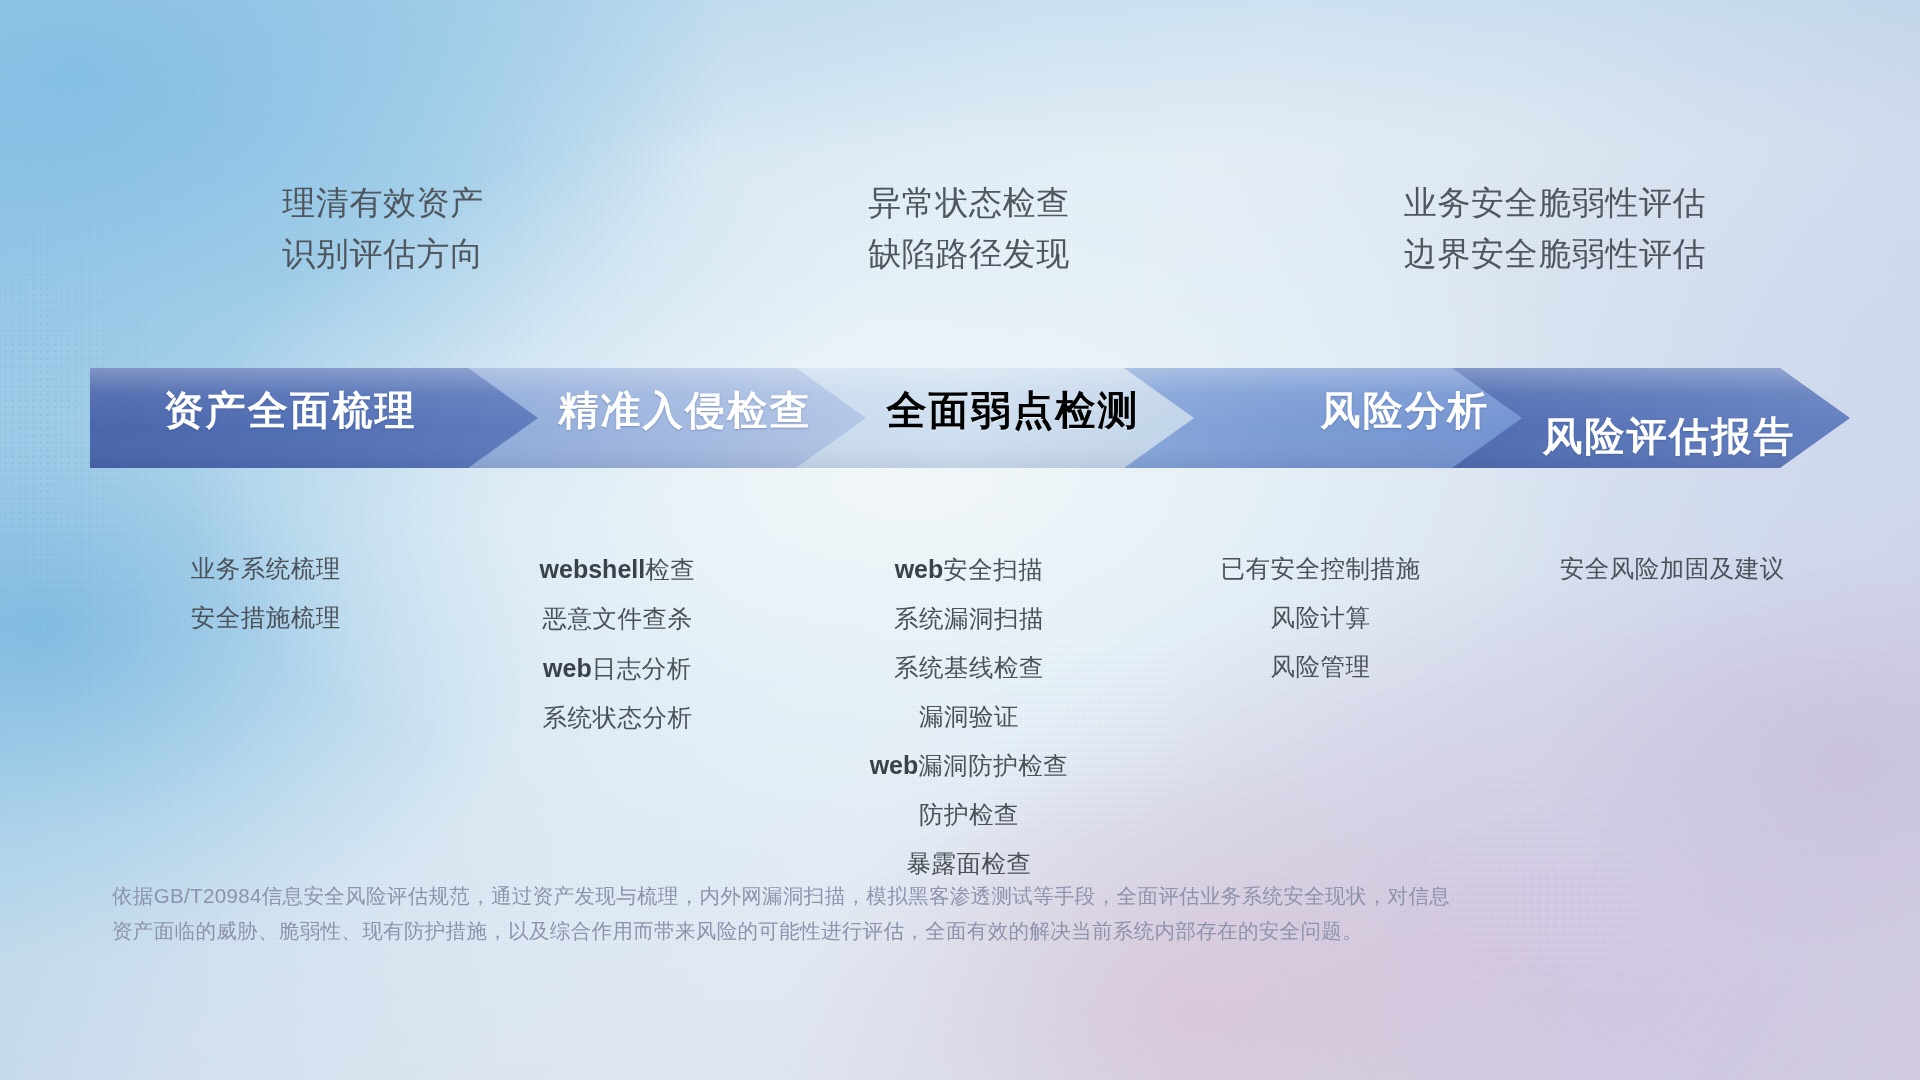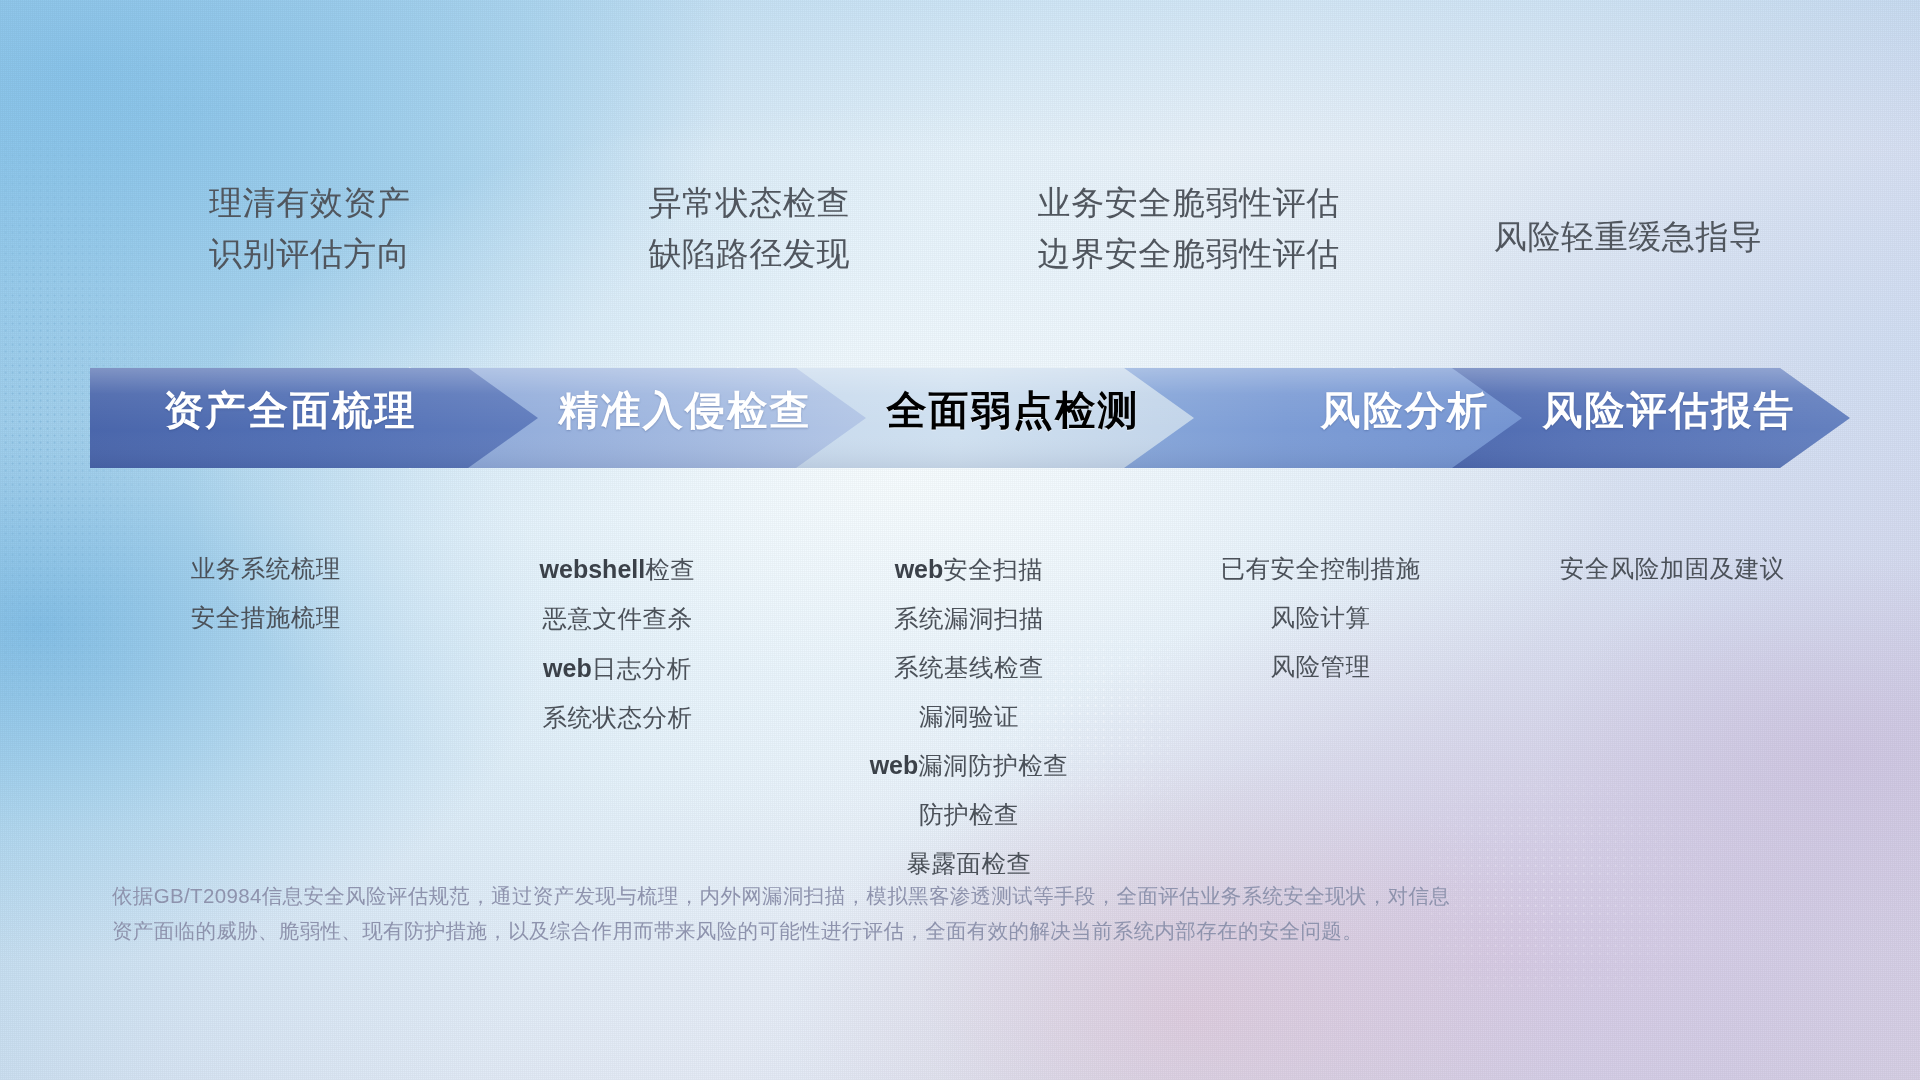--- a/index.html
+++ b/index.html
@@ -256,23 +256,20 @@
       <div class="col">
         <div class="top-label">异常状态检查</div>
         <div class="top-label">缺陷路径发现</div>
       </div>
 
       <div class="col">
         <div class="top-label">业务安全脆弱性评估</div>
         <div class="top-label">边界安全脆弱性评估</div>
       </div>
 
-      <div class="col shift-down">
-        <div class="top-label">风险轻重缓急指导</div>
-      </div>
 
     </div>
 
     <div id="ribbon">
       <svg viewBox="0 0 1760 100" preserveAspectRatio="none">
         <defs>
           <linearGradient id="gDark" x1="0" y1="0" x2="1" y2="0">
             <stop offset="0%" stop-color="#4a66ab"></stop>
             <stop offset="50%" stop-color="#5270b5"></stop>
             <stop offset="100%" stop-color="#607cbd"></stop>
@@ -337,21 +334,21 @@
           <path d="M0,0 H378 L448,50 L378,100 H0 Z" fill="url(#gDark)"></path>
           <path d="M0,0 H378 L448,50 L378,100 H0 Z" fill="url(#gSheen)"></path>
         </g>
       </svg>
     </div>
 
     <div class="stage-title on-dark" style="left:90px;  width:400px;">资产全面梳理</div>
     <div class="stage-title on-dark" style="left:485px; width:400px;">精准入侵检查</div>
     <div class="stage-title on-light" style="left:813px; width:400px;">全面弱点检测</div>
     <div class="stage-title on-dark" style="left:1205px;width:400px;">风险分析</div>
-    <div class="stage-title on-dark" style="left:1469px;width:400px;">风险评估报告</div>
+    <div class="stage-title on-dark" style="left:1469px;width:400px;margin-top:26px;">风险评估报告</div>
 
     <div class="cols bot-band">
 
       <div class="col">
         <div class="bot-item">业务系统梳理</div>
         <div class="bot-item">安全措施梳理</div>
       </div>
 
       <div class="col">
         <div class="bot-item"><span class="lat">webshell</span>检查</div>

